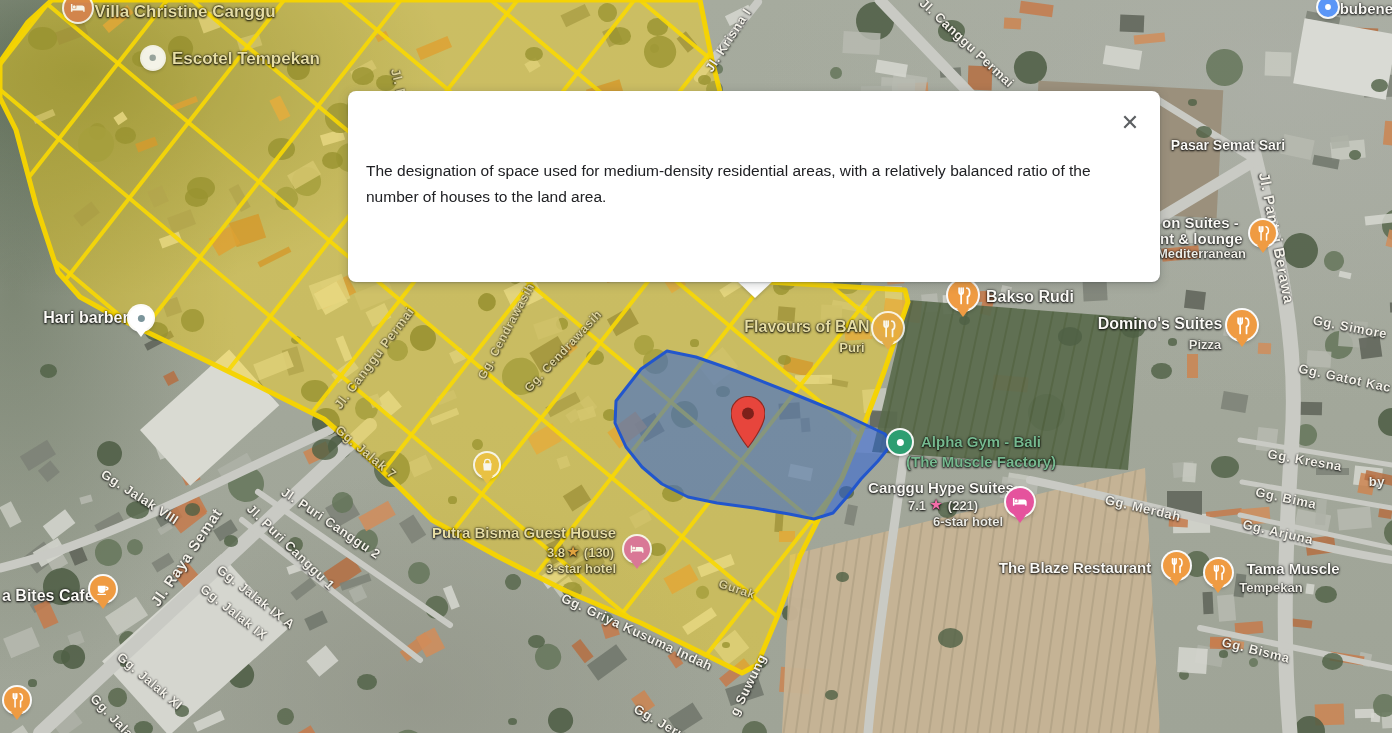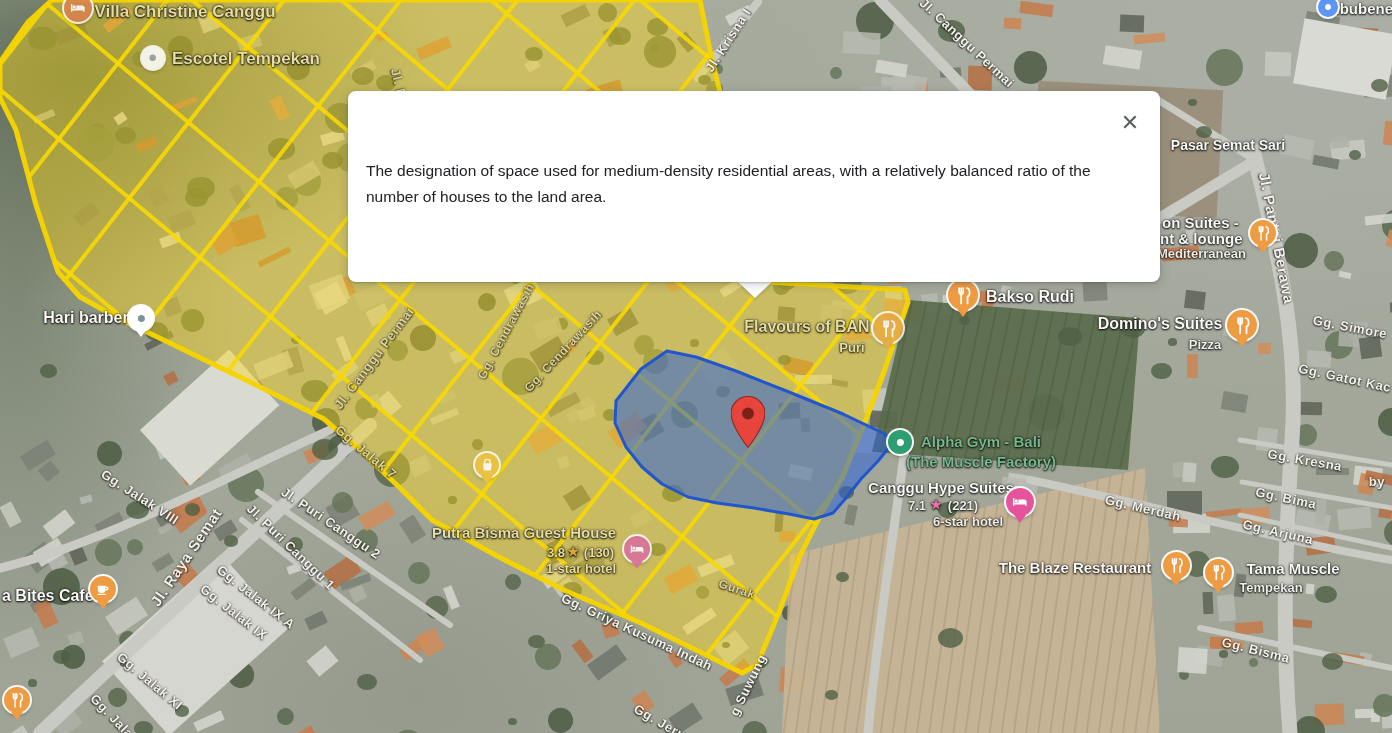--- a/index.html
+++ b/index.html
@@ -608,21 +608,21 @@
 
   <div id="labels">
       <div class="maplabel tinted" style="left: 185px; top: 12px; font-size: 17px; transform: translate(-50%, -50%) rotate(0deg);">Villa Christine Canggu</div>
       <div class="maplabel tinted" style="left: 246px; top: 59px; font-size: 17px; transform: translate(-50%, -50%) rotate(0deg);">Escotel Tempekan</div>
       <div class="maplabel " style="left: 86px; top: 318px; font-size: 16px; transform: translate(-50%, -50%) rotate(0deg);">Hari barber</div>
       <div class="maplabel " style="left: 2px; top: 596px; font-size: 16px; transform: translate(0px, -50%) rotate(0deg);">a Bites Cafe</div>
       <div class="maplabel tinted" style="left: 524px; top: 532px; font-size: 15px; transform: translate(-50%, -50%) rotate(0deg);">Putra Bisma Guest House</div>
       <div class="maplabel sub tinted" style="left: 556px; top: 552px; font-size: 13px; transform: translate(-50%, -50%) rotate(0deg);">3.8</div>
       <div class="maplabel star-orange" style="left: 573px; top: 551px; font-size: 13px; transform: translate(-50%, -50%) rotate(0deg);">★</div>
       <div class="maplabel sub tinted" style="left: 599px; top: 552px; font-size: 13px; transform: translate(-50%, -50%) rotate(0deg);">(130)</div>
-      <div class="maplabel sub tinted" style="left: 581px; top: 568px; font-size: 13px; transform: translate(-50%, -50%) rotate(0deg);">1-star hotel</div>
+      <div class="maplabel sub tinted" style="left: 581px; top: 568px; font-size: 13px; transform: translate(-50%, -50%) rotate(0deg);">3-star hotel</div>
       <div class="maplabel tinted" style="left: 807px; top: 327px; font-size: 16px; transform: translate(-50%, -50%) rotate(0deg);">Flavours of BAN</div>
       <div class="maplabel sub tinted" style="left: 852px; top: 347px; font-size: 13px; transform: translate(-50%, -50%) rotate(0deg);">Puri</div>
       <div class="maplabel " style="left: 1030px; top: 297px; font-size: 16px; transform: translate(-50%, -50%) rotate(0deg);">Bakso Rudi</div>
       <div class="maplabel " style="left: 1160px; top: 324px; font-size: 16px; transform: translate(-50%, -50%) rotate(0deg);">Domino's Suites</div>
       <div class="maplabel sub" style="left: 1205px; top: 344px; font-size: 13px; transform: translate(-50%, -50%) rotate(0deg);">Pizza</div>
       <div class="maplabel green" style="left: 981px; top: 441px; font-size: 15px; transform: translate(-50%, -50%) rotate(0deg);">Alpha Gym - Bali</div>
       <div class="maplabel green" style="left: 981px; top: 461px; font-size: 15px; transform: translate(-50%, -50%) rotate(0deg);">(The Muscle Factory)</div>
       <div class="maplabel " style="left: 941px; top: 487px; font-size: 15px; transform: translate(-50%, -50%) rotate(0deg);">Canggu Hype Suites</div>
       <div class="maplabel sub" style="left: 917px; top: 505px; font-size: 13px; transform: translate(-50%, -50%) rotate(0deg);">7.1</div>
       <div class="maplabel star-pink" style="left: 936px; top: 504px; font-size: 13px; transform: translate(-50%, -50%) rotate(0deg);">★</div>

